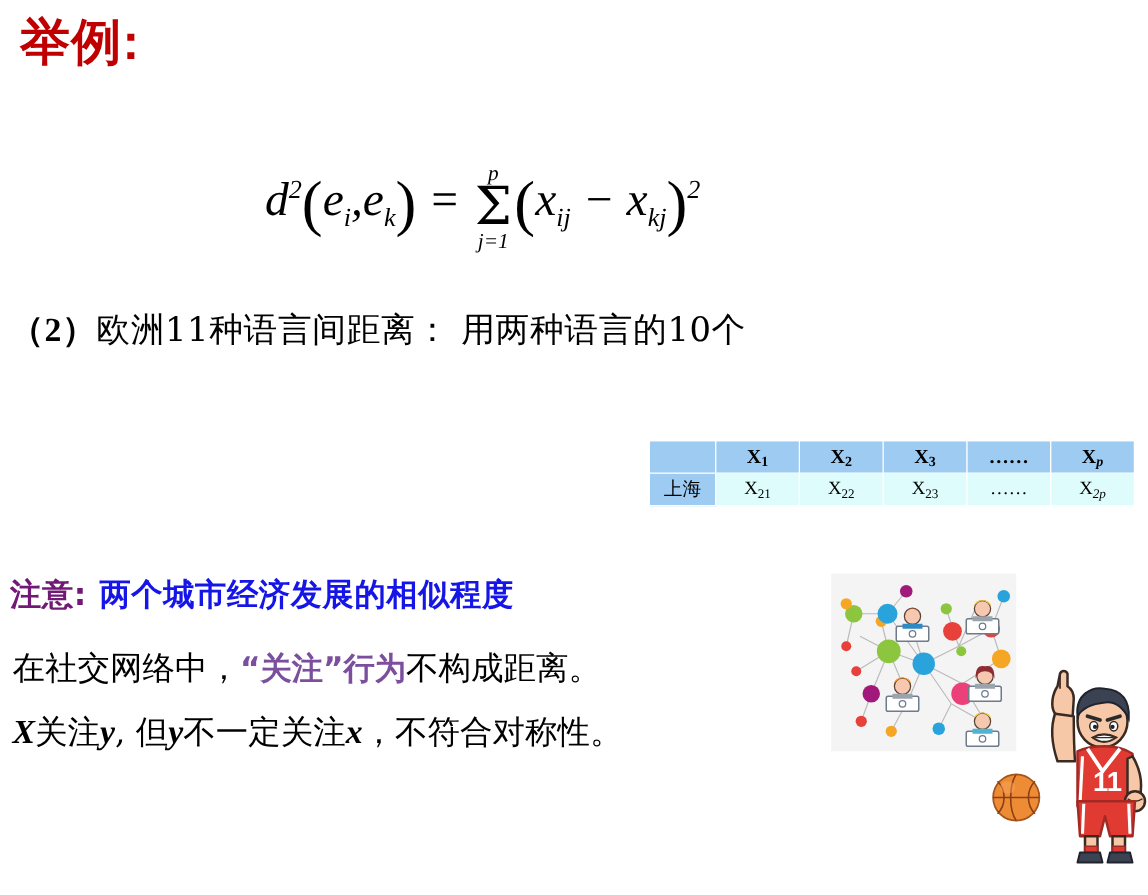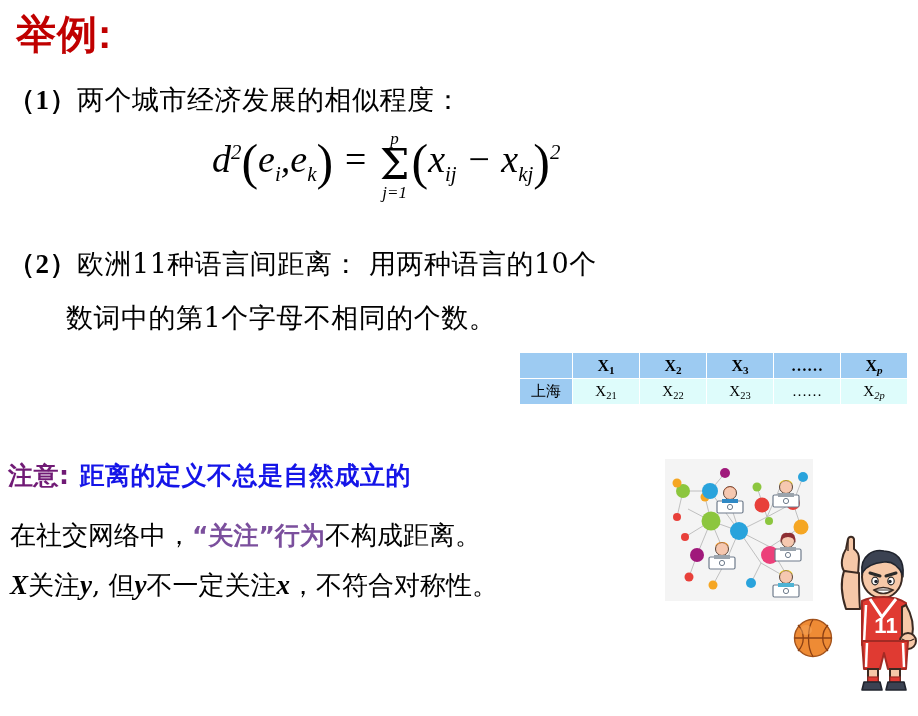--- a/index.html
+++ b/index.html
@@ -239,38 +239,34 @@
     letter-spacing: 0.5px;
   }
 </style>
 </head>
 <body>
 
 <div class="slide">
 
   <div class="title">举例:</div>
 
-  <div class="line line-1">
-    <span class="lbl-num">（1）</span><span>两个城市经济发展的相似程度：</span>
-  </div>
 
   <div class="formula">
     <span>d</span><sup>2</sup><span class="paren">(</span><span>e</span><sub>i</sub><span>,</span><span>e</span><sub>k</sub><span class="paren">)</span>
     <span>=</span>
     <span class="sigma-stack">
       <span class="lim-top">p</span>
       <span class="sig">Σ</span>
       <span class="lim-bot">j=1</span>
     </span><span class="paren">(</span><span>x</span><sub>ij</sub> <span>−</span> <span>x</span><sub>kj</sub><span class="paren">)</span><sup>2</sup>
   </div>
 
   <div class="line line-2a">
     <span class="lbl-num">（2）</span><span>欧洲11种语言间距离： 用两种语言的10个</span>
   </div>
-  <div class="line line-2b">数词中的第1个字母不相同的个数。</div>
 
   <table class="data-table">
     <tbody>
       <tr>
         <td class="corner"></td>
         <td class="hdr col-x"><span>X</span><sub>1</sub></td>
         <td class="hdr col-x"><span>X</span><sub>2</sub></td>
         <td class="hdr col-x"><span>X</span><sub>3</sub></td>
         <td class="hdr col-dots">……</td>
         <td class="hdr col-x"><span>X</span><sub class="ital">p</sub></td>
@@ -280,21 +276,21 @@
         <td class="cell"><span>X</span><sub>21</sub></td>
         <td class="cell"><span>X</span><sub>22</sub></td>
         <td class="cell"><span>X</span><sub>23</sub></td>
         <td class="cell">……</td>
         <td class="cell"><span>X</span><sub class="ital">2p</sub></td>
       </tr>
     </tbody>
   </table>
 
   <div class="notice">
-    <span class="red">注意:</span><span class="blue">距离的定义不总是自然成立的</span>
+    <span class="red">注意:</span><span class="blue">两个城市经济发展的相似程度</span>
   </div>
 
   <div class="stmt stmt-1">
     <span>在社交网络中，</span><span class="purple">“关注”行为</span><span>不构成距离。</span>
   </div>
 
   <div class="stmt stmt-2">
     <span class="ital">X</span><span>关注</span><span class="ital">y</span><span>, 但</span><span class="ital">y</span><span>不一定关注</span><span class="ital">x</span><span>，不符合对称性。</span>
   </div>
 

